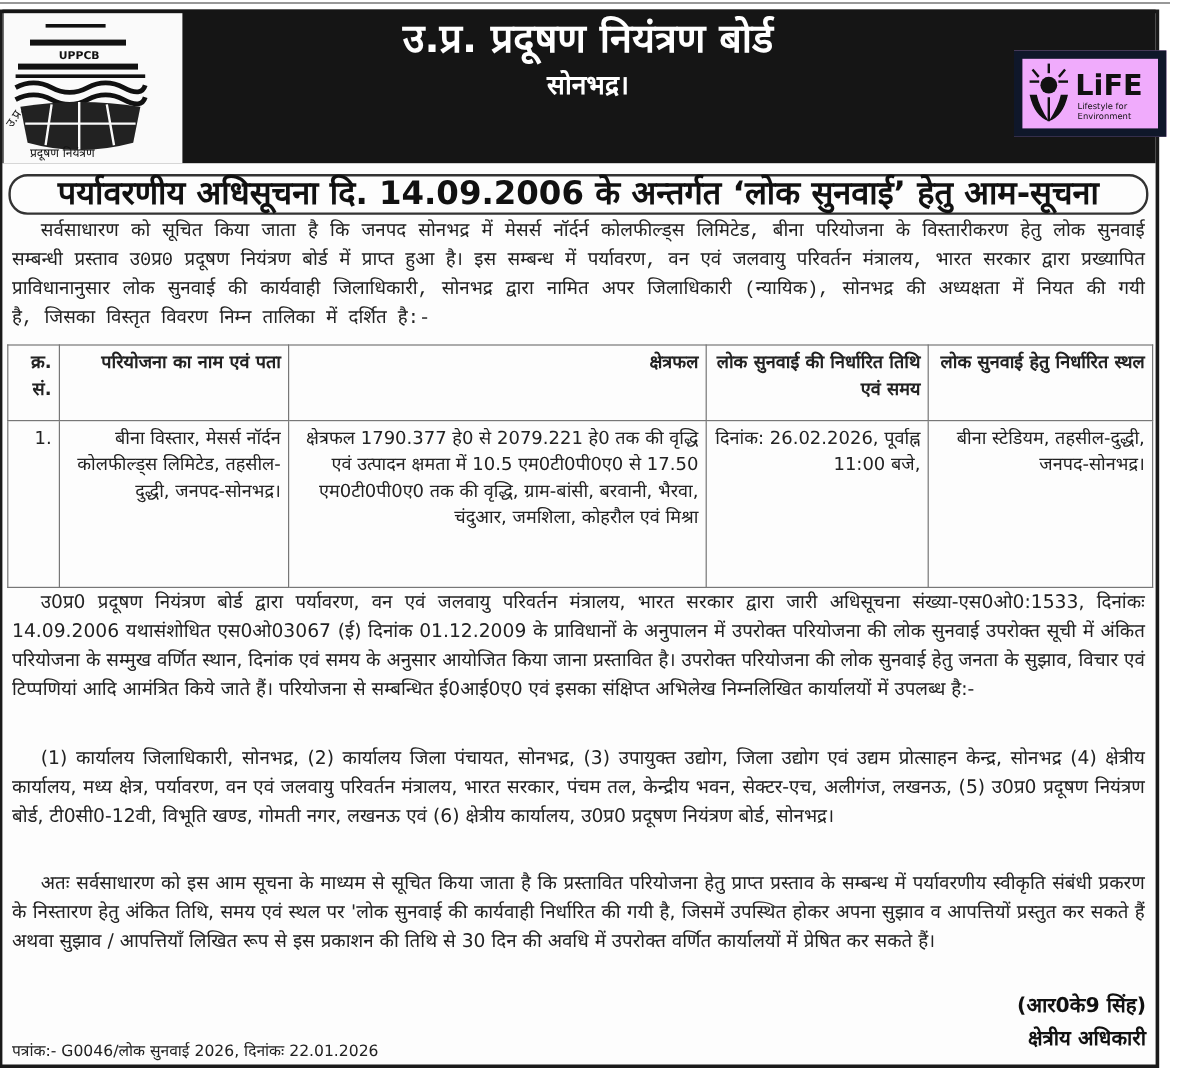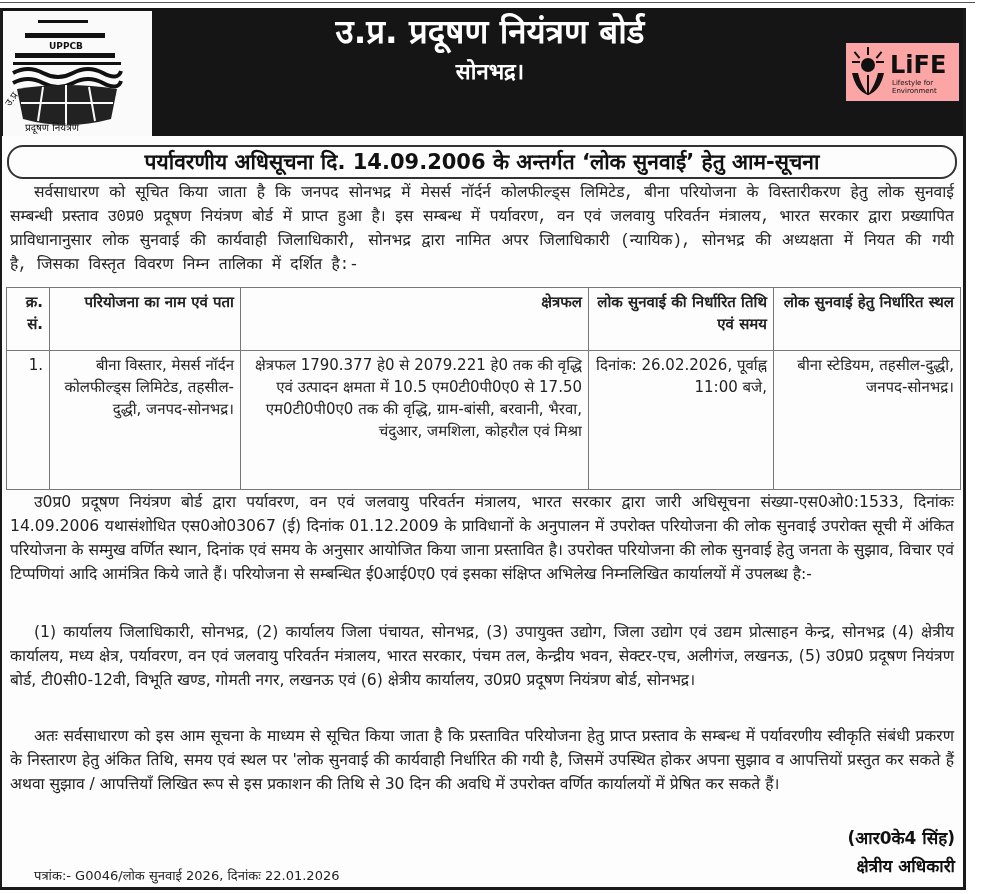--- a/index.html
+++ b/index.html
@@ -3,42 +3,42 @@
 <meta charset="utf-8">
 <style>
   html, body { margin: 0; padding: 0; background: #ffffff; }
   body { width: 981px; height: 894px; position: relative; overflow: hidden;
          font-family: "DejaVu Sans", "Liberation Sans", sans-serif; color: #1e1e1e; }
   .topline { position: absolute; left: 0; top: 2px; width: 975px; height: 1px; background: #555; }
   .frame { position: absolute; left: 0; top: 8px; width: 966px; height: 882px;
            border: 3px solid #1a1a1a; border-left-width: 2px; box-sizing: border-box; background: #fdfdfd; }
   .banner { position: absolute; left: 2px; top: 8px; width: 961px; height: 128px; background: #151515; }
   .logo-left { position: absolute; left: 3px; top: 11px; width: 149px; height: 125px; background: #fafafa; }
-  .logo-right { position: absolute; left: 845px; top: 42px; width: 113px; height: 58px; background: #fca5a5;
-                border: 1px solid #0f172a; }
+  .logo-right { position: absolute; left: 845px; top: 42px; width: 113px; height: 58px; background: #f0abfc;
+                border: 7px solid #0f172a; }
   .banner-text { position: absolute; left: 140px; top: 12px; width: 700px; text-align: center; color: #ffffff; }
   .banner-text div { font-weight: bold; font-family: "DejaVu Sans", sans-serif; line-height: 40px; }
   .b1 { font-size: 33px; }
   .b2 { font-size: 33px; }
   .b3 { font-size: 22px; }
   .title-pill { position: absolute; left: 7px; top: 145px; width: 950px; height: 34px;
                 border: 2px solid #333; border-radius: 16px; box-sizing: border-box;
-                text-align: center; font-weight: bold; font-size: 21px; line-height: 30px; color: #111; }
+                text-align: center; font-weight: bold; font-size: 27px; line-height: 30px; color: #111; }
   .para { position: absolute; left: 10px; width: 944px; font-size: 15.6px; line-height: 24px;
           text-align: justify; color: #222; }
   .para .indent { display: inline-block; width: 24px; }
   table.sched { position: absolute; left: 6px; top: 287px; width: 955px; border-collapse: collapse;
                 font-size: 15px; color: #222; }
   table.sched td, table.sched th { border: 1px solid #777; text-align: right; vertical-align: top;
                 padding: 3px 6px; line-height: 22px; }
   table.sched th { font-weight: bold; height: 56px; }
   table.sched td { height: 132px; }
   .sign { position: absolute; right: 26px; top: 824px; text-align: right; font-weight: bold;
           font-size: 17px; line-height: 28px; color: #111; }
-  .ref { position: absolute; left: 10px; top: 866px; font-size: 13px; color: #222; margin-left: 24px; }
+  .ref { position: absolute; left: 10px; top: 866px; font-size: 13px; color: #222; }
 </style>
 </head>
 <body>
 
 <div class="topline"></div>
 <div class="frame"></div>
 
 <div class="banner"></div>
 
 <div class="logo-left">
@@ -112,17 +112,17 @@
 
 <div class="para" style="top:620px;">
   <span class="indent"></span><span>(1) कार्यालय जिलाधिकारी, सोनभद्र, (2) कार्यालय जिला पंचायत, सोनभद्र, (3) उपायुक्त उद्योग, जिला उद्योग एवं उद्यम प्रोत्साहन केन्द्र, सोनभद्र (4) क्षेत्रीय कार्यालय, मध्य क्षेत्र, पर्यावरण, वन एवं जलवायु परिवर्तन मंत्रालय, भारत सरकार, पंचम तल, केन्द्रीय भवन, सेक्टर-एच, अलीगंज, लखनऊ, (5) उ0प्र0 प्रदूषण नियंत्रण बोर्ड, टी0सी0-12वी, विभूति खण्ड, गोमती नगर, लखनऊ एवं (6) क्षेत्रीय कार्यालय, उ0प्र0 प्रदूषण नियंत्रण बोर्ड, सोनभद्र।</span>
 </div>
 
 <div class="para" style="top:724px;">
   <span class="indent"></span><span>अतः सर्वसाधारण को इस आम सूचना के माध्यम से सूचित किया जाता है कि प्रस्तावित परियोजना हेतु प्राप्त प्रस्ताव के सम्बन्ध में पर्यावरणीय स्वीकृति संबंधी प्रकरण के निस्तारण हेतु अंकित तिथि, समय एवं स्थल पर 'लोक सुनवाई की कार्यवाही निर्धारित की गयी है, जिसमें उपस्थित होकर अपना सुझाव व आपत्तियों प्रस्तुत कर सकते हैं अथवा सुझाव / आपत्तियाँ लिखित रूप से इस प्रकाशन की तिथि से 30 दिन की अवधि में उपरोक्त वर्णित कार्यालयों में प्रेषित कर सकते हैं।</span>
 </div>
 
 <div class="sign">
-  <div>(आर0के4 सिंह)</div>
+  <div>(आर0के9 सिंह)</div>
   <div>क्षेत्रीय अधिकारी</div>
 </div>
 
 <div class="ref">पत्रांक:- G0046/लोक सुनवाई 2026, दिनांकः 22.01.2026</div>
 
 </body></html>

